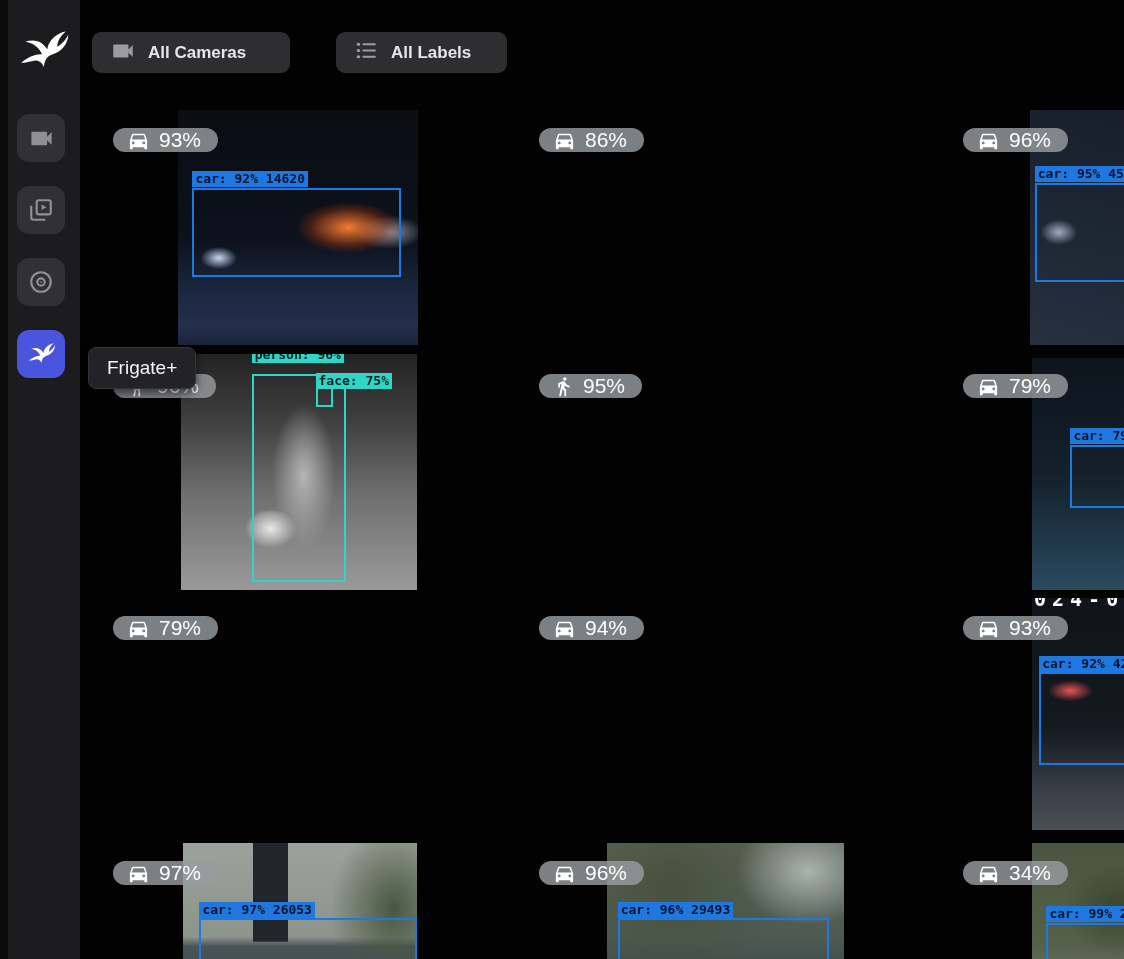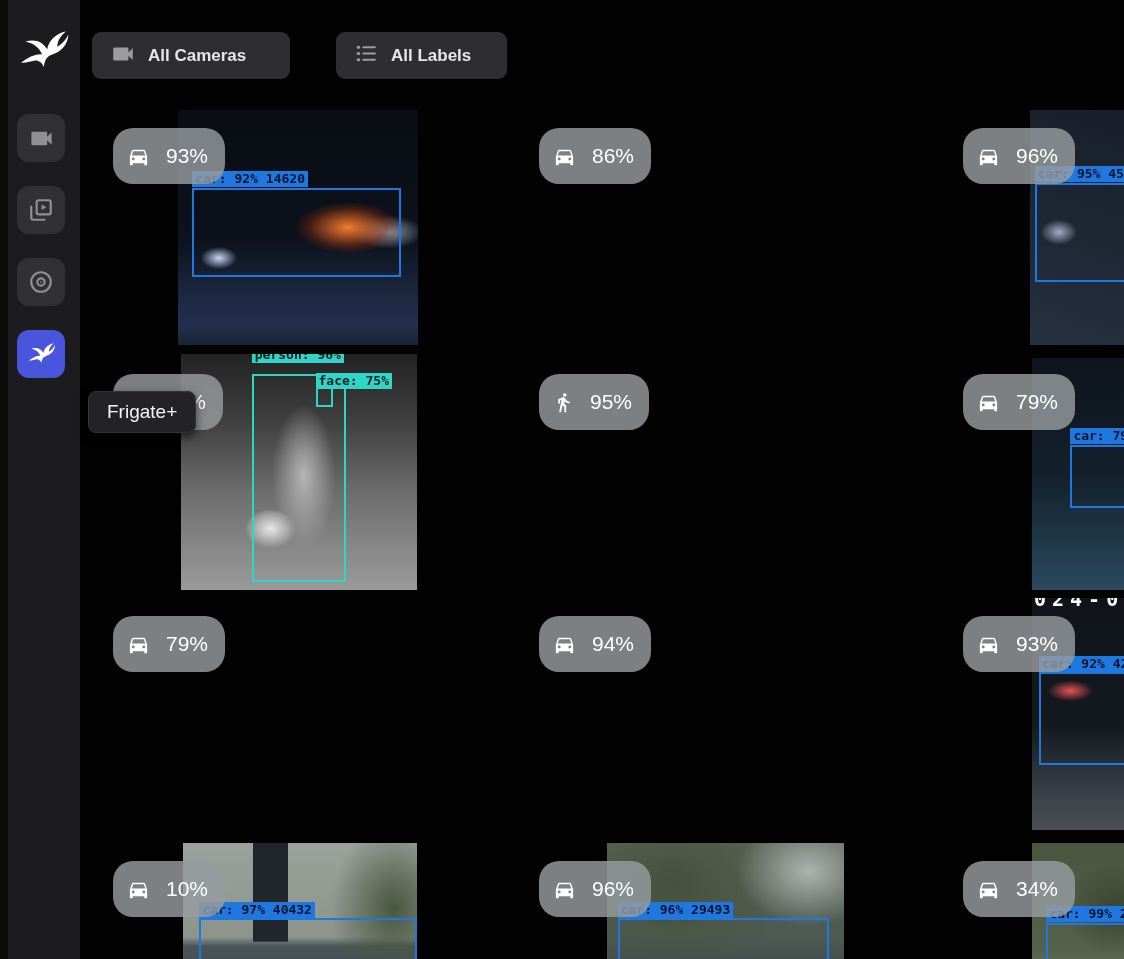--- a/index.html
+++ b/index.html
@@ -10,42 +10,42 @@
   #sidebar{position:absolute;left:0;top:0;width:80px;height:959px;background:#1c1c1e;z-index:5;}
   #sidebar .edge{position:absolute;left:0;top:0;width:8px;height:100%;background:#0b0b0c;}
   #logo{position:absolute;left:16px;top:20px;width:54px;height:62px;}
   .navbtn{position:absolute;left:17px;width:48px;height:48px;border-radius:12px;background:#313135;
           display:flex;align-items:center;justify-content:center;cursor:pointer;}
   .navbtn.active{background:#4a55dd;}
   .navbtn svg{display:block;}
 
   
   #tooltip{position:absolute;left:88px;top:347px;z-index:9;background:#232327;border:1px solid #353538;
-           border-radius:8px;padding:9px 18px;font-size:19px;color:#f4f4f5;box-shadow:0 4px 10px rgba(0,0,0,.6);margin-top:44px;}
-
-  
-  .fbtn{position:absolute;top:32px;height:47px;border-radius:9px;background:#2e2e31;display:flex;
+           border-radius:8px;padding:9px 18px;font-size:19px;color:#f4f4f5;box-shadow:0 4px 10px rgba(0,0,0,.6);}
+
+  
+  .fbtn{position:absolute;top:32px;height:41px;border-radius:9px;background:#2e2e31;display:flex;
         align-items:center;gap:12px;padding:11px 18px;box-sizing:border-box;cursor:pointer;}
   .fbtn span.lbl{font-size:17px;font-weight:700;color:#e6e6e8;white-space:nowrap;}
   #fb1{left:92px;width:198px;}
   #fb2{left:304px;width:171px;margin-left:32px;}
   #fb3{left:489px;width:207px;}
 
   
   .thumb{position:absolute;background:#0c0f14;overflow:hidden;z-index:1;cursor:pointer;}
   .bbox{position:absolute;border:2px solid #1e78e0;z-index:1;box-sizing:border-box;}
   .bbox.teal{border-color:#30d5c8;}
   .chip{position:absolute;z-index:2;background:#1e78e0;color:#04142b;font:700 13px "DejaVu Sans Mono",monospace;
         line-height:16px;padding:0 3px;white-space:nowrap;}
   .chip.teal{background:#30d5c8;color:#01221e;}
   .strip{position:absolute;height:9px;overflow:hidden;display:flex;align-items:flex-end;z-index:2;}
   .strip .chip{position:static;}
   .ts{position:absolute;height:13px;overflow:hidden;display:flex;align-items:flex-end;z-index:2;
       color:#fff;font:700 20px "DejaVu Sans Mono",monospace;}
-  .badge{position:absolute;z-index:3;display:inline-flex;align-items:center;gap:16px;height:56px;
+  .badge{position:absolute;z-index:3;display:inline-flex;align-items:center;gap:9px;height:24px;
          padding:0 17px 0 14px;border-radius:20px;background:rgba(151,156,160,.82);color:#fff;
          font-size:21px;}
   .badge svg{display:block;}
 
   
   .sc-a{background:radial-gradient(70px 34px at 71% 50%,rgba(255,130,50,.95),rgba(150,50,10,.4) 55%,transparent 75%),
         radial-gradient(26px 16px at 17% 63%,rgba(210,225,255,.95),transparent 70%),
         radial-gradient(46px 22px at 88% 52%,rgba(230,235,255,.6),transparent 75%),
         linear-gradient(180deg,#0a0d13 0%,#0c111c 55%,#1c2840 78%,#232f4c 92%,#1a2438 100%);}
   .sc-b{background:radial-gradient(46px 40px at 64% 48%,rgba(255,150,60,.95),rgba(160,60,15,.4) 60%,transparent 78%),
@@ -174,21 +174,21 @@
 
   <div class="thumb sc-i" style="left:1032px;top:598px;width:240px;height:232px">
     <div class="ts" style="left:2px;top:0;letter-spacing:6px">
       <span>024-05 0</span>
     </div>
     <div class="chip" style="left:3%;top:25%">car: 92% 4218</div>
     <div class="bbox" style="left:3%;top:32%;width:95%;height:40%"></div>
   </div>
 
   <div class="thumb sc-j" style="left:183px;top:843px;width:234px;height:235px">
-    <div class="chip" style="left:7%;top:25%">car: 97% 40432</div>
+    <div class="chip" style="left:7%;top:25%">car: 97% 26053</div>
     <div class="bbox" style="left:7%;top:32%;width:93%;height:50%"></div>
   </div>
   <div class="thumb sc-k" style="left:607px;top:843px;width:237px;height:235px">
     <div class="chip" style="left:4.5%;top:25%">car: 96% 29493</div>
     <div class="bbox" style="left:4.5%;top:32%;width:89%;height:50%"></div>
   </div>
   <div class="thumb sc-l" style="left:1032px;top:843px;width:240px;height:235px">
     <div class="chip" style="left:6%;top:27%">car: 99% 25</div>
     <div class="bbox" style="left:6%;top:34%;width:94%;height:50%"></div>
   </div>
@@ -267,21 +267,21 @@
       </span>
     <span>93%</span>
   </div>
 
   <div class="badge" style="left:113px;top:861px">
     <span>
         <svg viewBox="0 0 24 24" width="23" height="23" fill="#fff">
           <path d="M18.92 6.01C18.72 5.42 18.16 5 17.5 5h-11c-.66 0-1.21.42-1.42 1.01L3 12v8c0 .55.45 1 1 1h1c.55 0 1-.45 1-1v-1h12v1c0 .55.45 1 1 1h1c.55 0 1-.45 1-1v-8l-2.08-5.99zM6.5 16c-.83 0-1.5-.67-1.5-1.5S5.67 13 6.5 13s1.5.67 1.5 1.5S7.33 16 6.5 16zm11 0c-.83 0-1.5-.67-1.5-1.5s.67-1.5 1.5-1.5 1.5.67 1.5 1.5-.67 1.5-1.5 1.5zM5 11l1.5-4.5h11L19 11H5z"></path>
         </svg>
       </span>
-    <span>10%</span>
+    <span>97%</span>
   </div>
   <div class="badge" style="left:539px;top:861px">
     <span>
         <svg viewBox="0 0 24 24" width="23" height="23" fill="#fff">
           <path d="M18.92 6.01C18.72 5.42 18.16 5 17.5 5h-11c-.66 0-1.21.42-1.42 1.01L3 12v8c0 .55.45 1 1 1h1c.55 0 1-.45 1-1v-1h12v1c0 .55.45 1 1 1h1c.55 0 1-.45 1-1v-8l-2.08-5.99zM6.5 16c-.83 0-1.5-.67-1.5-1.5S5.67 13 6.5 13s1.5.67 1.5 1.5S7.33 16 6.5 16zm11 0c-.83 0-1.5-.67-1.5-1.5s.67-1.5 1.5-1.5 1.5.67 1.5 1.5-.67 1.5-1.5 1.5zM5 11l1.5-4.5h11L19 11H5z"></path>
         </svg>
       </span>
     <span>96%</span>
   </div>
   <div class="badge" style="left:963px;top:861px">

